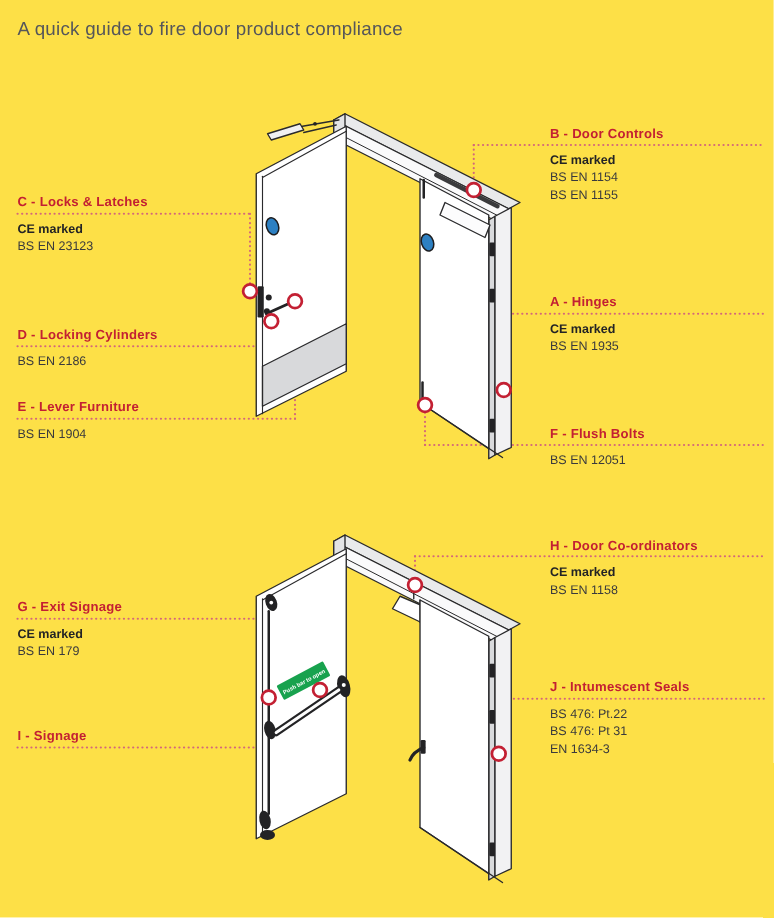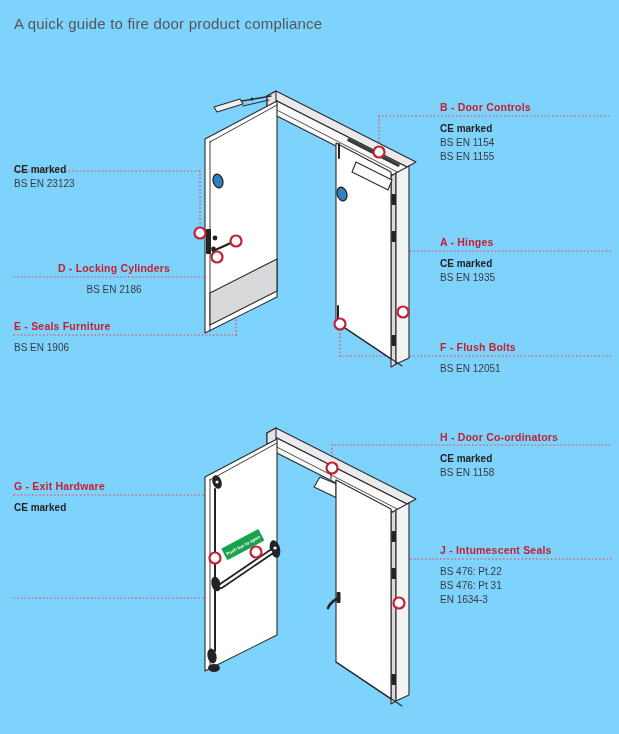--- a/index.html
+++ b/index.html
@@ -1,19 +1,19 @@
 <!DOCTYPE html>
 <html><head>
 <meta charset="utf-8">
 <style>
   * { margin:0; padding:0; box-sizing:border-box; }
   html,body { background:#ffffff; }
   body { font-family:"Liberation Sans", sans-serif; }
   .page {
-    position:relative; width:619px; height:734px; background:#7dd3fc; overflow:hidden;
+    position:relative; width:619px; height:734px; background:#fde047; overflow:hidden;
   }
   .page-title {
     position:absolute; left:14px; top:15px;
     font-size:15px; color:#55565a; letter-spacing:.2px;
   }
   svg.diagram { position:absolute; left:0; top:0; z-index:1; }
   .label-block { position:absolute; z-index:2; width:200px; }
   .label-heading {
     font-size:10.5px; font-weight:bold; color:#c32033;
     line-height:14px; letter-spacing:.2px; white-space:nowrap;
@@ -203,48 +203,51 @@
       <g fill="#ffffff" stroke="#c32033" stroke-width="2.2">
         <circle cx="332" cy="468" r="5.5"></circle>
         <circle cx="215" cy="558" r="5.5"></circle>
         <circle cx="256" cy="552" r="5.5"></circle>
         <circle cx="399" cy="603" r="5.5"></circle>
       </g>
     </g>
   </svg>
 
   <div class="label-block" style="left:14px; top:155px;">
+    <div class="label-heading">C - Locks &amp; Latches</div>
     <div class="label-lines">
       <div class="label-line ce">CE marked</div>
       <div class="label-line">BS EN 23123</div>
     </div>
   </div>
 
-  <div class="label-block" style="left:14px; top:261px;text-align:center;">
+  <div class="label-block" style="left:14px; top:261px;">
     <div class="label-heading">D - Locking Cylinders</div>
     <div class="label-lines">
       <div class="label-line">BS EN 2186</div>
     </div>
   </div>
 
   <div class="label-block" style="left:14px; top:319px;">
-    <div class="label-heading">E - Seals Furniture</div>
-    <div class="label-lines">
-      <div class="label-line">BS EN 1906</div>
+    <div class="label-heading">E - Lever Furniture</div>
+    <div class="label-lines">
+      <div class="label-line">BS EN 1904</div>
     </div>
   </div>
 
   <div class="label-block" style="left:14px; top:479px;">
-    <div class="label-heading">G - Exit Hardware</div>
-    <div class="label-lines">
-      <div class="label-line ce">CE marked</div>
+    <div class="label-heading">G - Exit Signage</div>
+    <div class="label-lines">
+      <div class="label-line ce">CE marked</div>
+      <div class="label-line">BS EN 179</div>
     </div>
   </div>
 
   <div class="label-block" style="left:14px; top:582px;">
+    <div class="label-heading">I - Signage</div>
   </div>
 
   <div class="label-block" style="left:440px; top:100px;">
     <div class="label-heading">B - Door Controls</div>
     <div class="label-lines">
       <div class="label-line ce">CE marked</div>
       <div class="label-line">BS EN 1154</div>
       <div class="label-line">BS EN 1155</div>
     </div>
   </div>

